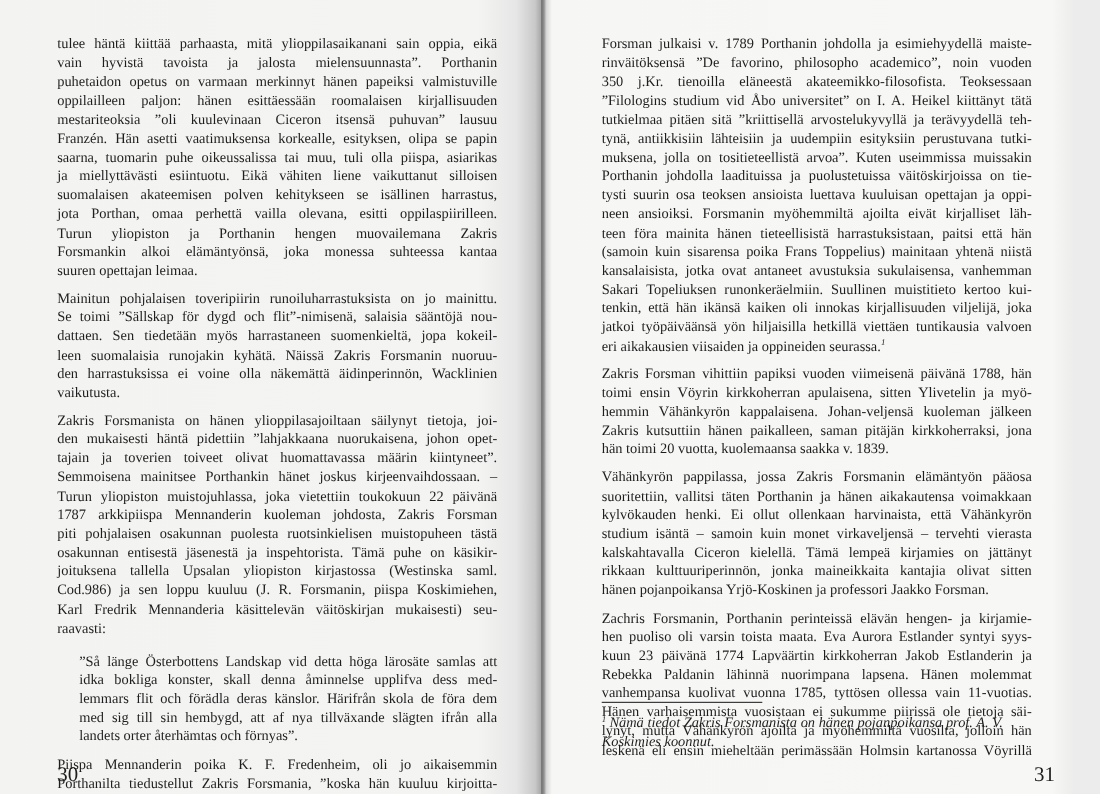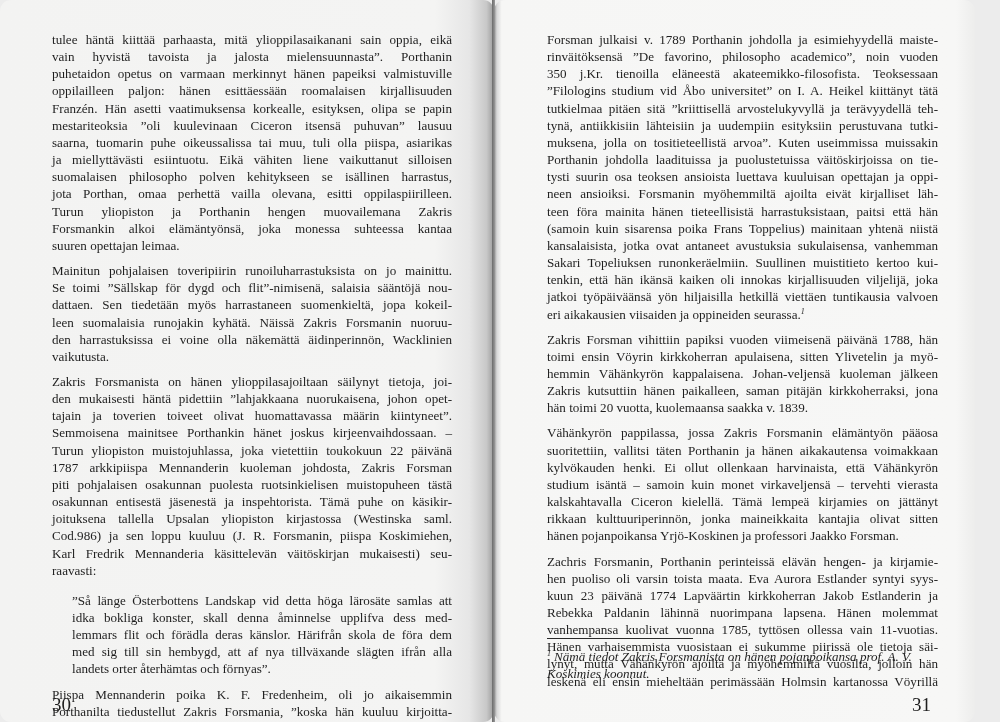--- a/index.html
+++ b/index.html
@@ -18,21 +18,20 @@
   .spread {
     position: absolute;
     left: 0; top: 0;
     width: 1000px; height: 722px;
   }
   .page {
     position: absolute;
     top: 0;
     height: 722px;
     background: #f4f4f3;
-    border-radius: 11px;
   }
   .page-left {
     left: 0;
     width: 494px;
     background: linear-gradient(to right, #f3f3f2 0%, #f4f4f3 88%, #e6e6e6 95%, #c8c8c8 98.5%, #9a9a9a 100%);
   }
   .page-right {
     left: 494px;
     width: 481px;
     background: linear-gradient(to right, #8c8c8c 0%, #d8d8d8 0.6%, #f6f6f5 1.6%, #f7f7f6 96%, #ededec 100%);
@@ -106,39 +105,39 @@
     font-style: italic;
     line-height: 0;
     margin-right: 3px;
   }
   .page-number {
     position: absolute;
     font-size: 19px;
     top: 694px;
   }
   .page-left .page-number { left: 52px; }
-  .page-right .page-number { left: 418px; }
+  .page-right .page-number { left: 446px; }
 </style>
 </head>
 <body>
 
 <div class="spread">
 
   <div class="page page-left">
     <div class="text-block">
       <div class="para">
           <span class="line"><span>tulee häntä kiittää parhaasta, mitä ylioppilasaikanani sain oppia, eikä</span></span>
           <span class="line"><span>vain hyvistä tavoista ja jalosta mielensuunnasta”. Porthanin</span></span>
           <span class="line"><span>puhetaidon opetus on varmaan merkinnyt hänen papeiksi valmistuville</span></span>
           <span class="line"><span>oppilailleen paljon: hänen esittäessään roomalaisen kirjallisuuden</span></span>
+          <span class="line"><span>mestariteoksia ”oli kuulevinaan Ciceron itsensä puhuvan” lausuu</span></span>
           <span class="line"><span>Franzén. Hän asetti vaatimuksensa korkealle, esityksen, olipa se papin</span></span>
-          <span class="line"><span>mestariteoksia ”oli kuulevinaan Ciceron itsensä puhuvan” lausuu</span></span>
           <span class="line"><span>saarna, tuomarin puhe oikeussalissa tai muu, tuli olla piispa, asiarikas</span></span>
           <span class="line"><span>ja miellyttävästi esiintuotu. Eikä vähiten liene vaikuttanut silloisen</span></span>
-          <span class="line"><span>suomalaisen philosopho polven kehitykseen se isällinen harrastus,</span></span>
+          <span class="line"><span>suomalaisen akateemisen polven kehitykseen se isällinen harrastus,</span></span>
           <span class="line"><span>jota Porthan, omaa perhettä vailla olevana, esitti oppilaspiirilleen.</span></span>
           <span class="line"><span>Turun yliopiston ja Porthanin hengen muovailemana Zakris</span></span>
           <span class="line"><span>Forsmankin alkoi elämäntyönsä, joka monessa suhteessa kantaa</span></span>
           <span class="line last"><span>suuren opettajan leimaa.</span></span>
         </div>
       <div class="para">
           <span class="line"><span>Mainitun pohjalaisen toveripiirin runoiluharrastuksista on jo mainittu.</span></span>
           <span class="line"><span>Se toimi ”Sällskap för dygd och flit”-nimisenä, salaisia sääntöjä nou-</span></span>
           <span class="line"><span>dattaen. Sen tiedetään myös harrastaneen suomenkieltä, jopa kokeil-</span></span>
           <span class="line"><span>leen suomalaisia runojakin kyhätä. Näissä Zakris Forsmanin nuoruu-</span></span>

